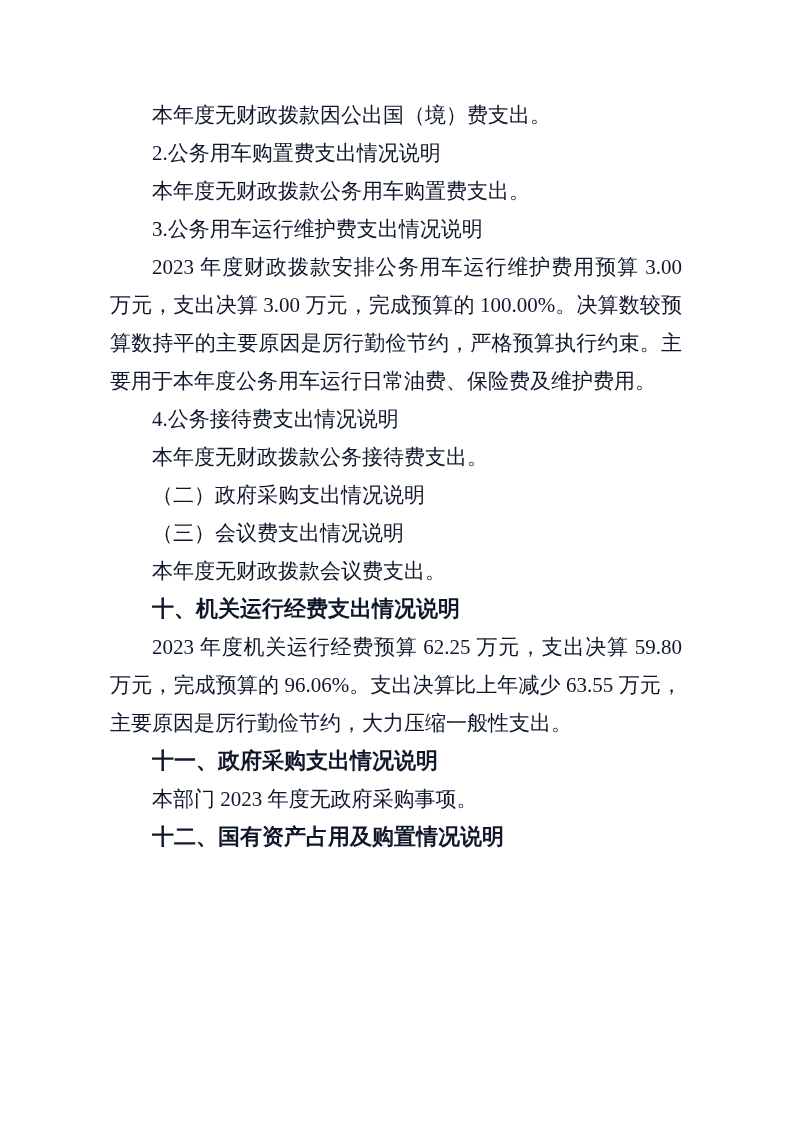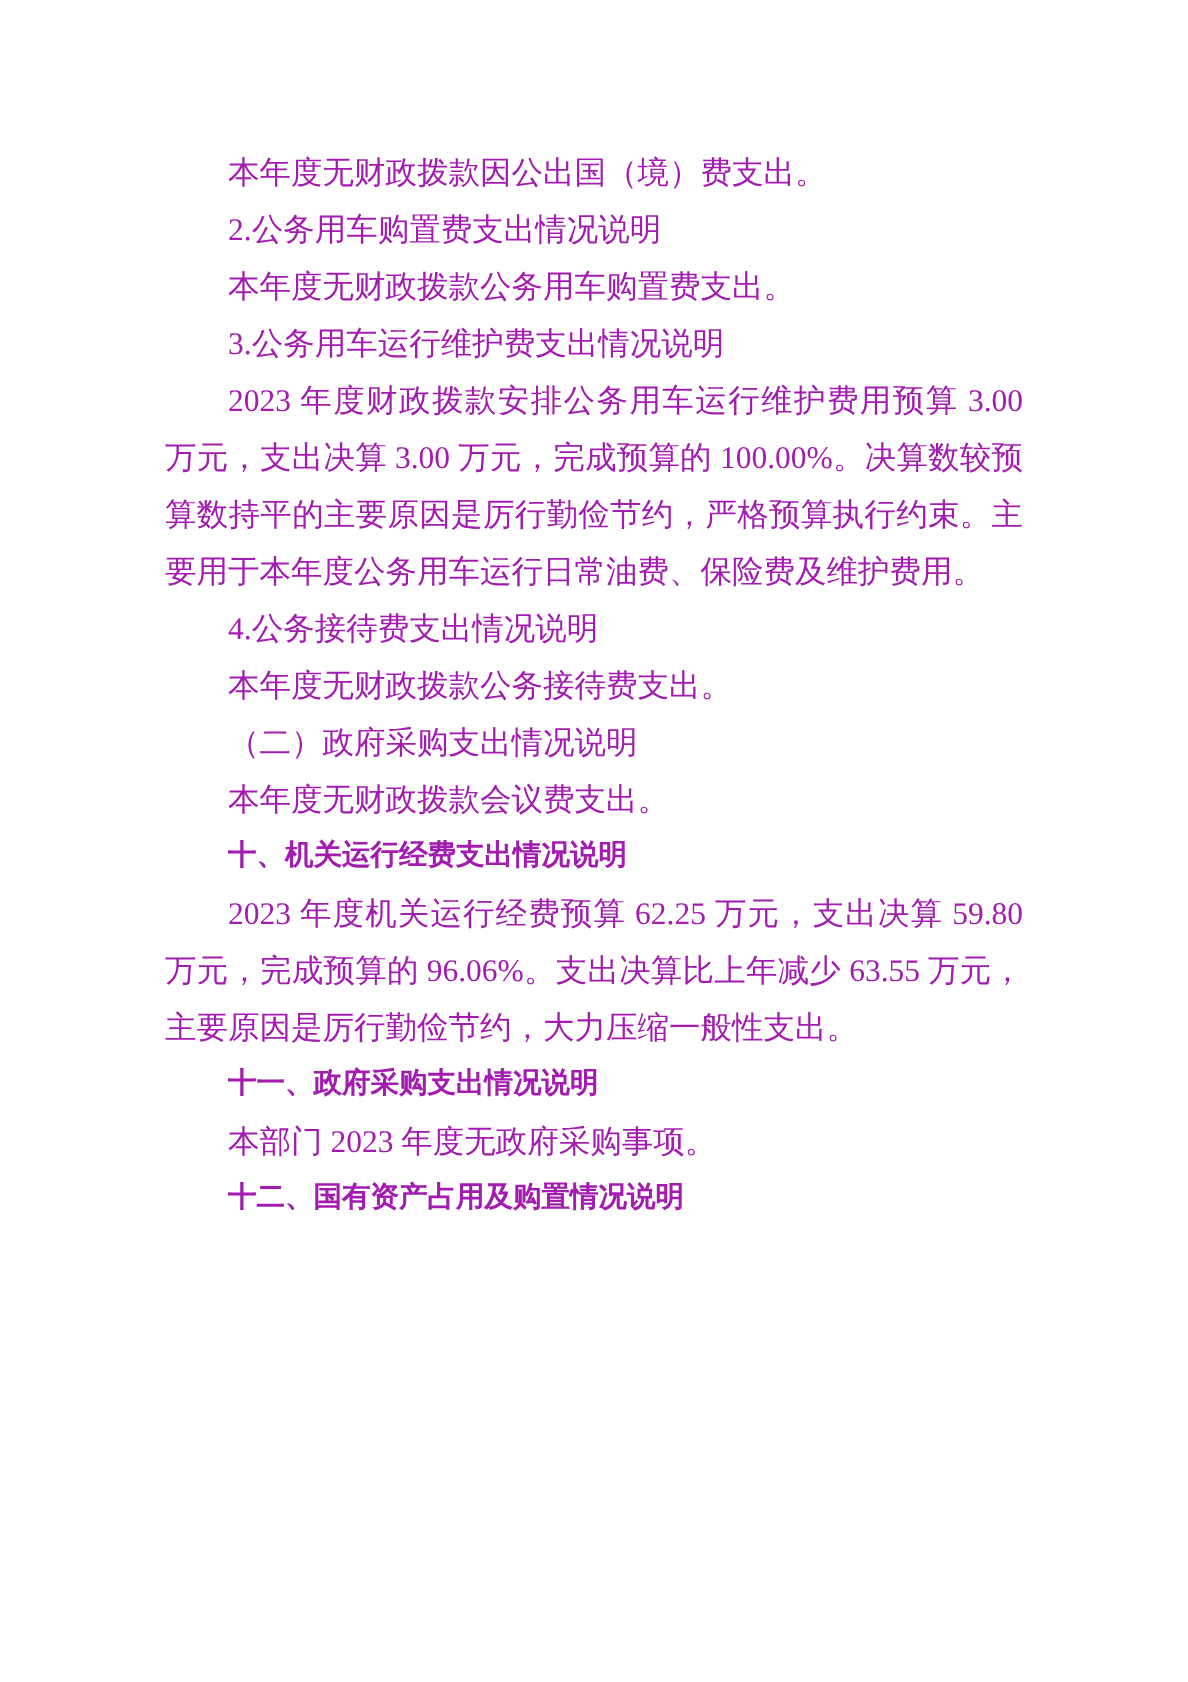--- a/index.html
+++ b/index.html
@@ -9,48 +9,49 @@
     }
     .page {
       position: relative;
       width: 792px;
       height: 1121px;
       box-sizing: border-box;
       background: #ffffff;
       padding: 96px 110px 0 110px;
       overflow: hidden;
       font-family: "Liberation Serif", "DejaVu Serif", serif;
-      color: #a21caf;
+      color: #0f172a;
       font-size: 21px;
       line-height: 38px;
     }
     .para {
       margin: 0;
       text-align: justify;
       text-justify: inter-character;
       text-indent: 42px;
     }
     .para.heading {
       font-family: Liberation Serif, serif;
       font-weight: bold;
-      font-size: 19px;
+      font-size: 22px;
       text-align: left;
     }
   </style>
 </head>
 <body>
 
 <div class="page">
   <p class="para">本年度无财政拨款因公出国（境）费支出。</p>
   <p class="para">2.公务用车购置费支出情况说明</p>
   <p class="para">本年度无财政拨款公务用车购置费支出。</p>
   <p class="para">3.公务用车运行维护费支出情况说明</p>
   <p class="para">2023 年度财政拨款安排公务用车运行维护费用预算 3.00 万元，支出决算 3.00 万元，完成预算的 100.00%。决算数较预算数持平的主要原因是厉行勤俭节约，严格预算执行约束。主要用于本年度公务用车运行日常油费、保险费及维护费用。</p>
   <p class="para">4.公务接待费支出情况说明</p>
   <p class="para">本年度无财政拨款公务接待费支出。</p>
   <p class="para">（二）政府采购支出情况说明</p>
+  <p class="para">（三）会议费支出情况说明</p>
   <p class="para">本年度无财政拨款会议费支出。</p>
   <p class="para heading">十、机关运行经费支出情况说明</p>
   <p class="para">2023 年度机关运行经费预算 62.25 万元，支出决算 59.80 万元，完成预算的 96.06%。支出决算比上年减少 63.55 万元，主要原因是厉行勤俭节约，大力压缩一般性支出。</p>
   <p class="para heading">十一、政府采购支出情况说明</p>
   <p class="para">本部门 2023 年度无政府采购事项。</p>
   <p class="para heading">十二、国有资产占用及购置情况说明</p>
 </div>
 
 </body></html>

